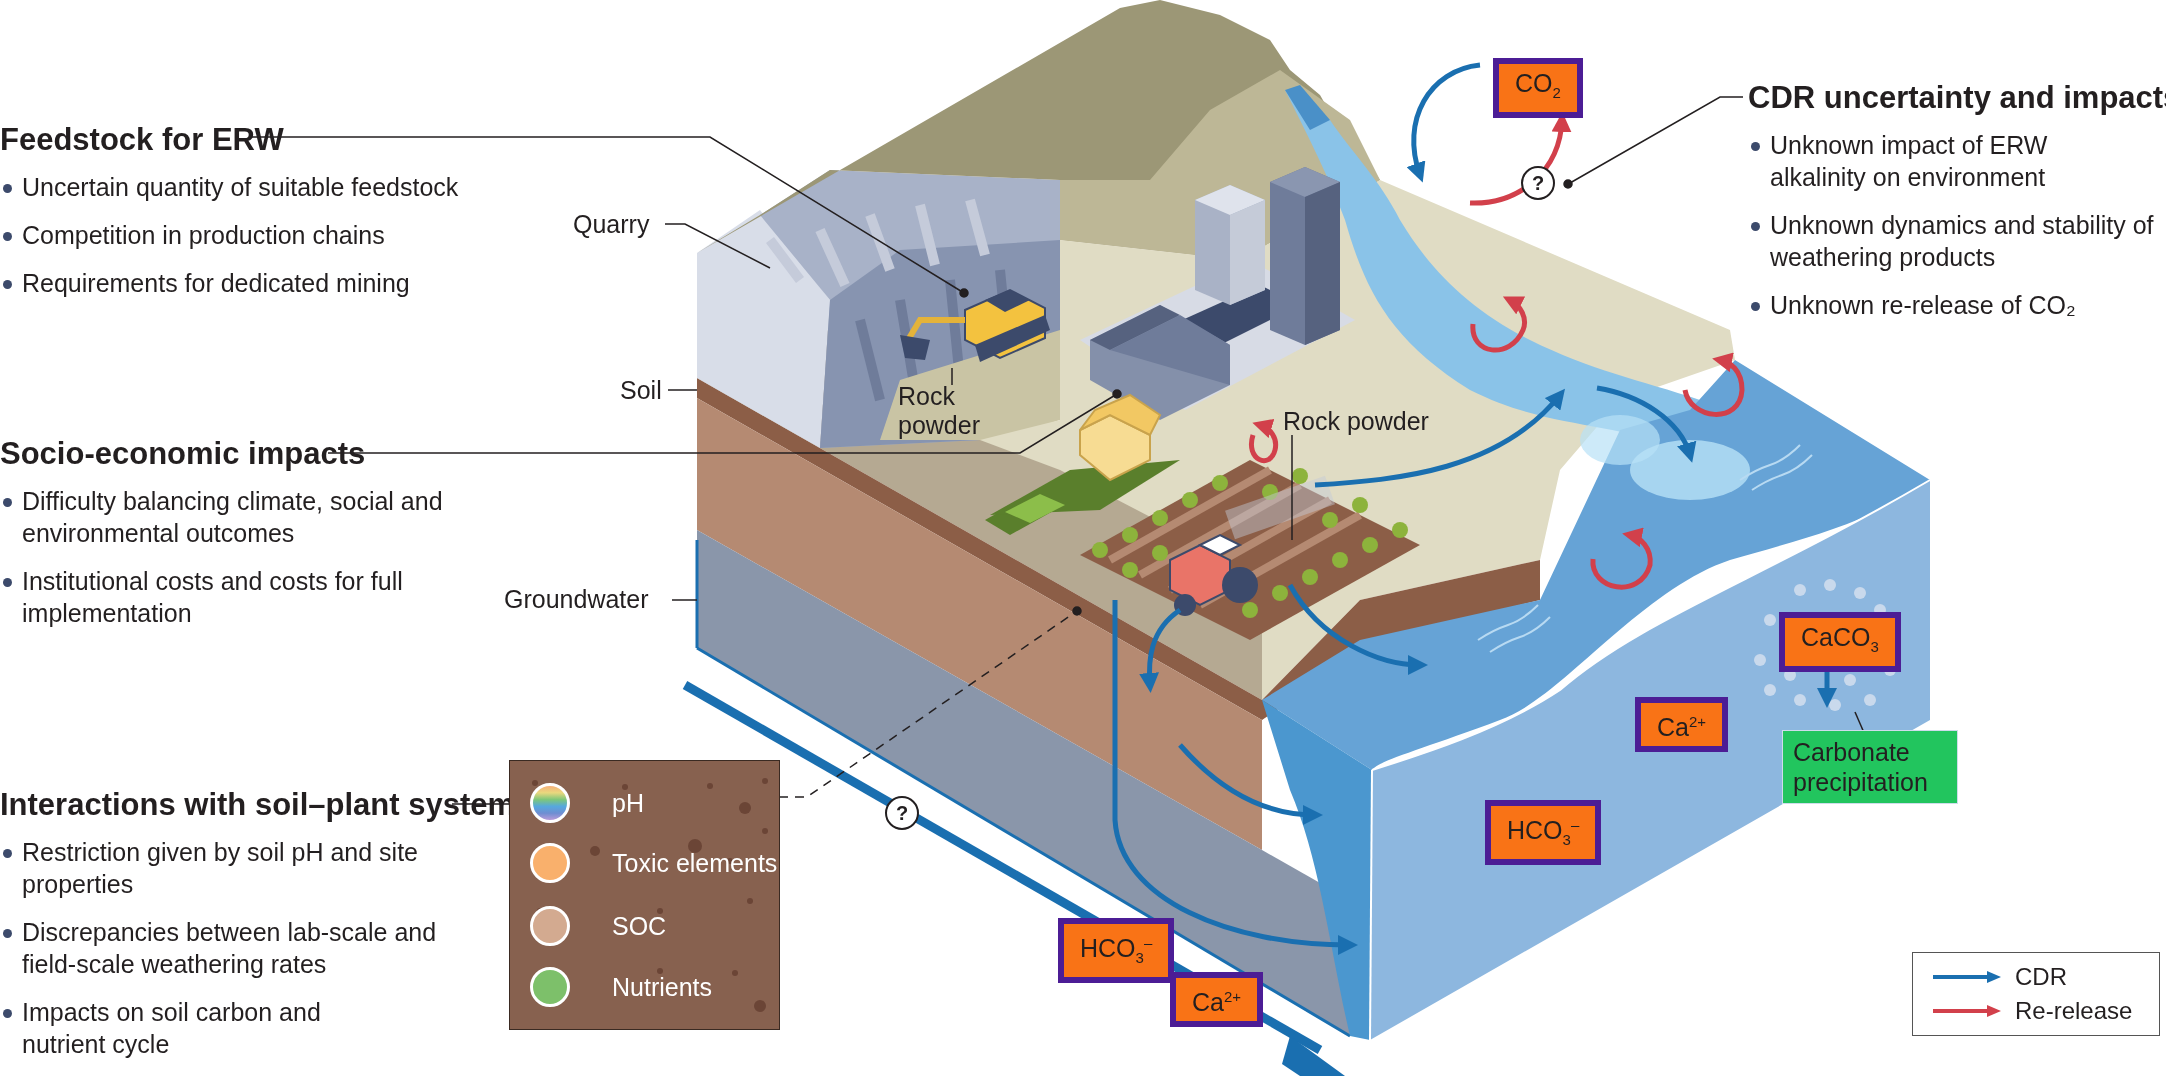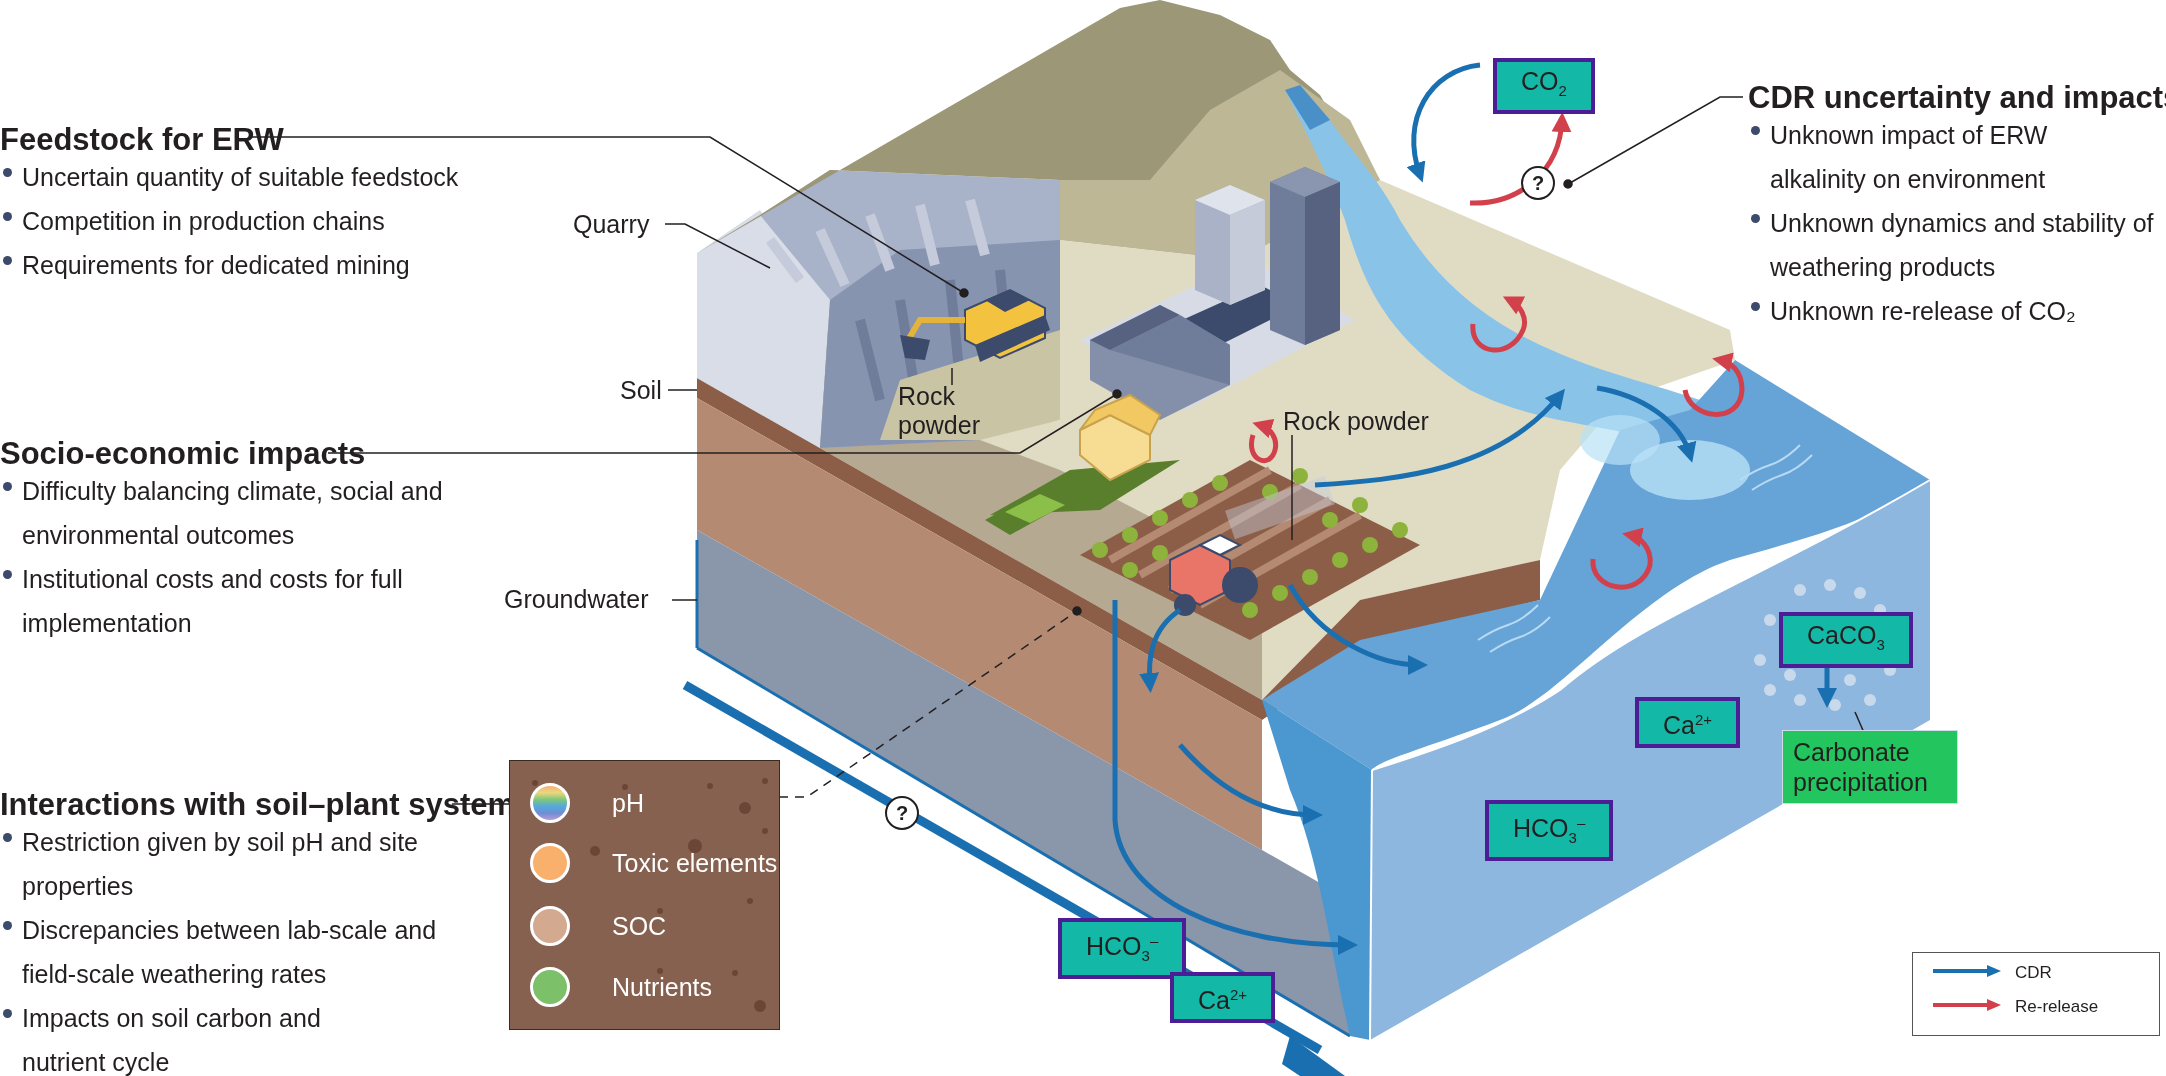--- a/index.html
+++ b/index.html
@@ -1,30 +1,30 @@
 <!DOCTYPE html>
 <html><head>
 <meta charset="utf-8">
 <style>
   html, body { margin:0; padding:0; background:#ffffff; }
   body { width:2166px; height:1076px; position:relative; overflow:hidden; font-family:"Liberation Sans", sans-serif; color:#231f20; }
   #scene { position:absolute; left:0; top:0; width:2166px; height:1076px; }
   .panel { position:absolute; }
   .panel-title { font-weight:bold; font-size:31px; line-height:31px; white-space:nowrap; }
   .panel ul { list-style:none; margin:0; padding:0; }
-  .panel li { font-size:25px; line-height:44px; padding-left:22px; position:relative; }
+  .panel li { font-size:25px; line-height:32px; padding-left:22px; position:relative;margin-top:16px; }
   .panel li::before { content:""; position:absolute; left:3px; top:13px; width:9px; height:9px; border-radius:50%; background:#3c4a6b; }
   .lbl { position:absolute; font-size:25px; line-height:30px; white-space:nowrap; }
-  .chem { position:absolute; background:#14b8a6; border:4px solid #4c1d95; font-size:25px; line-height:30px; padding:4px 24px; white-space:nowrap; }
+  .chem { position:absolute; background:#f97316; border:6px solid #4c1d95; font-size:25px; line-height:30px; padding:4px 16px; white-space:nowrap; }
   .chem sub, .chem sup { font-size:15px; }
   .soilbox { position:absolute; left:509px; top:760px; width:269px; height:268px; background:#87614f; border:1.5px solid #3a2a22; }
   .soil-item { position:absolute; left:20px; display:flex; align-items:center; color:#fff; font-size:25px;gap:38px; }
   .soil-item .ico { width:40px; height:40px; border-radius:50%; border:3px solid #fff; margin-right:4px; box-sizing:border-box; }
   .legend { position:absolute; left:1912px; top:952px; width:246px; height:82px; border:1.5px solid #555; background:#fff; }
-  .legend-row { position:absolute; left:18px; display:flex; align-items:flex-start; font-size:17px; }
+  .legend-row { position:absolute; left:18px; display:flex; align-items:center; font-size:24px; }
   .legend-row svg { margin-right:12px; }
   .qmark { position:absolute; width:30px; height:30px; border:2.5px solid #231f20; border-radius:50%; background:#fff; font-weight:bold; font-size:20px; text-align:center; line-height:30px; box-sizing:content-box; }
   .carb-box { position:absolute; left:1782px; top:730px; width:176px; background:#22c55e; border:1.5px solid #cfdceb; font-size:25px; line-height:30px; padding:6px 10px; box-sizing:border-box; }
 </style>
 </head>
 <body>
 
 <svg id="scene" viewBox="0 0 2166 1076" xmlns="http://www.w3.org/2000/svg">
 
   <g>

